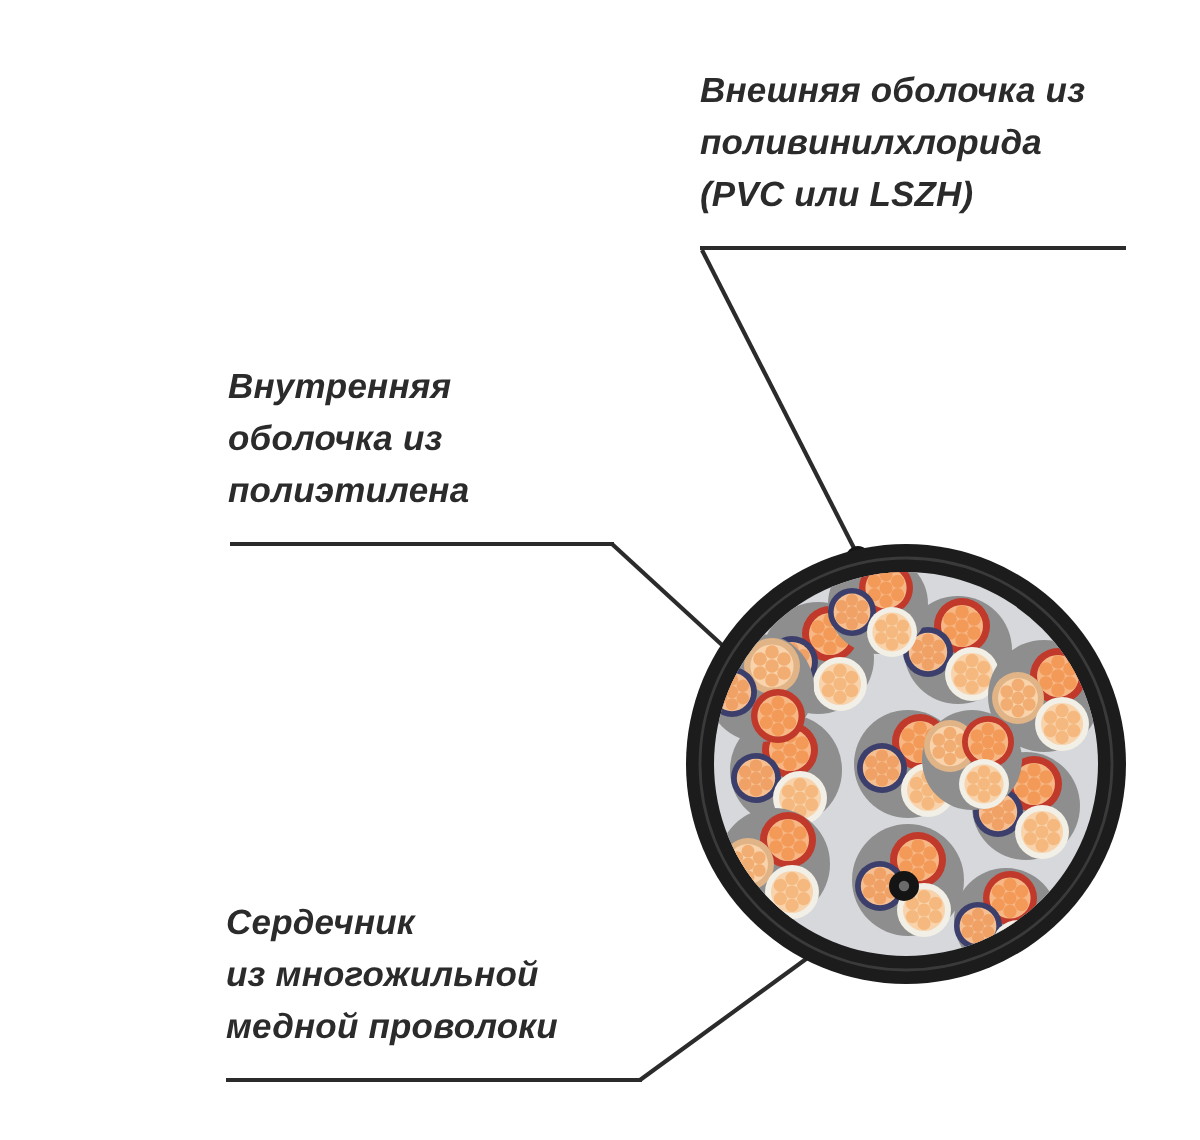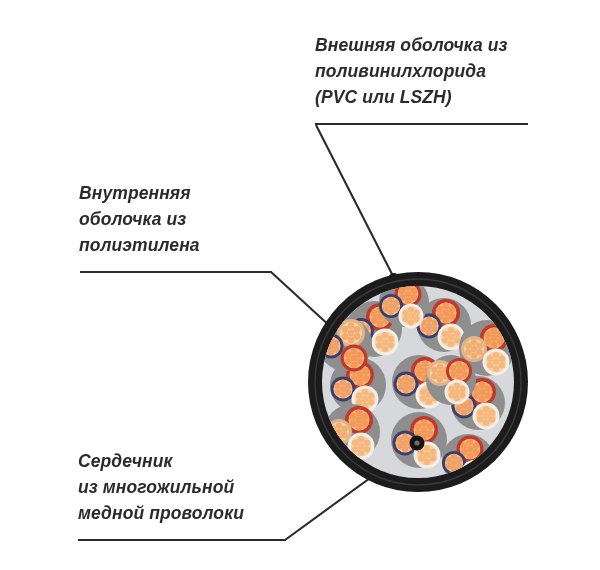--- a/index.html
+++ b/index.html
@@ -13,20 +13,21 @@
     position: relative;
     overflow: hidden;
     font-family: "Liberation Sans", sans-serif;
   }
   #diagram-root {
     position: absolute;
     left: 0;
     top: 0;
     width: 524px;
     height: 570px;
+    padding-left: 35px;
   }
   svg.stage {
     display: block;
     width: 600px;
     height: 570px;
   }
   .callout-text {
     font-family: "Liberation Sans", sans-serif;
     font-weight: bold;
     font-style: italic;

